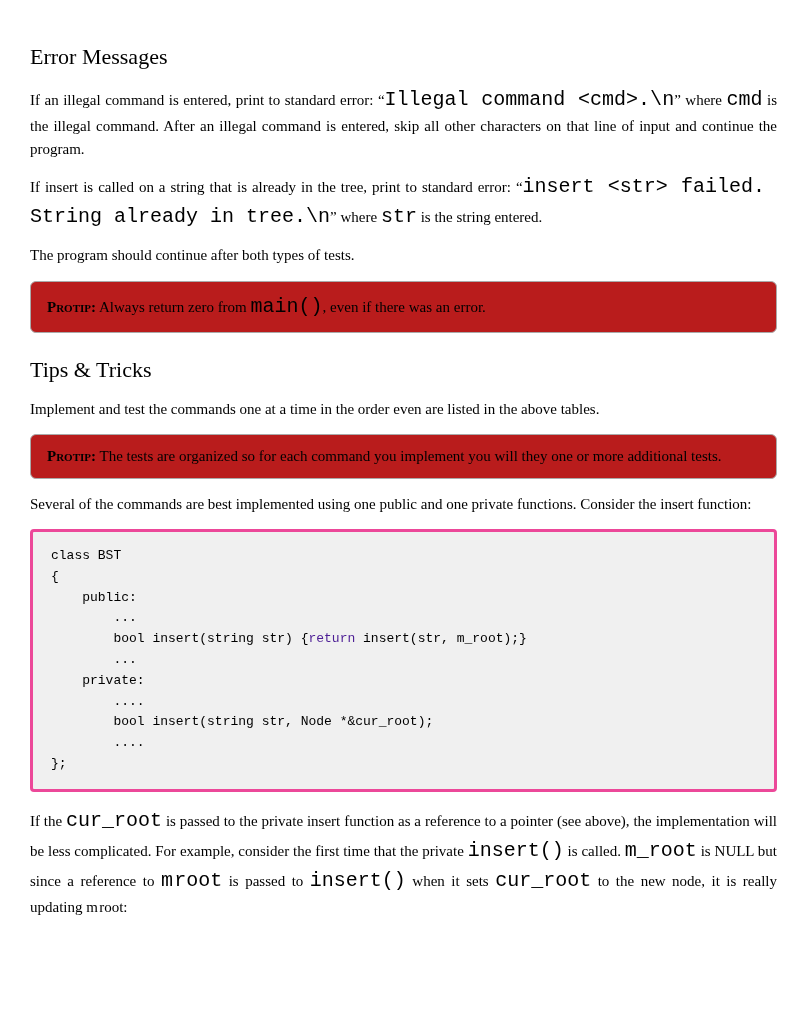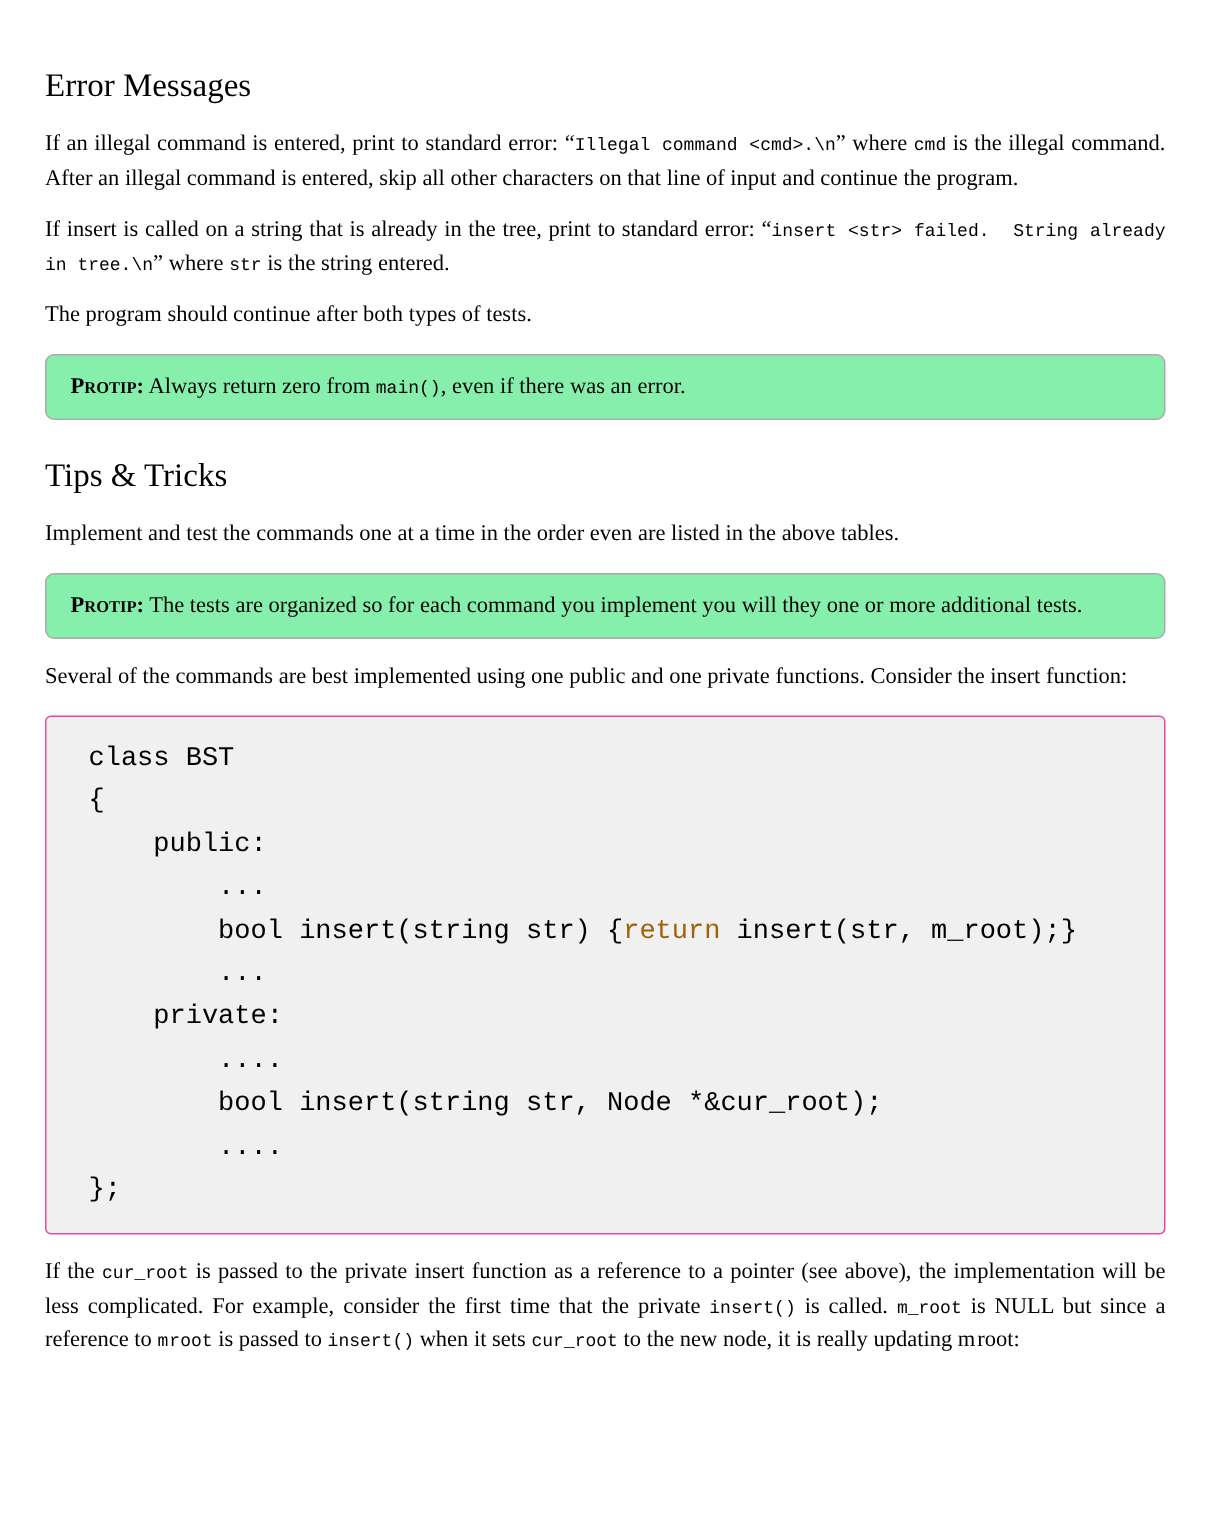--- a/index.html
+++ b/index.html
@@ -26,53 +26,53 @@
       font-family: Georgia, "Times New Roman", serif;
     }
 
     p {
       margin-bottom: 12px;
       text-align: justify;
     }
 
     code, .mono {
       font-family: "Courier New", Courier, monospace;
-      font-size: 12px;
+      font-size: 20px;
     }
 
     .protip-box {
       border: 1px solid #aaa;
       border-radius: 6px;
-      background-color: #86efac;
+      background-color: #b91c1c;
       padding: 10px 16px;
       margin: 14px 0;
       font-size: 15px;
       line-height: 1.5;
     }
 
     .protip-label {
       font-variant: small-caps;
       font-weight: bold;
       font-size: 15px;
     }
 
     .code-block {
-      border: 1px solid #ec4899;
+      border: 3px solid #ec4899;
       border-radius: 4px;
       background-color: #f0f0f0;
-      padding: 14px 28px;
+      padding: 14px 18px;
       margin: 14px 0;
       font-family: "Courier New", Courier, monospace;
-      font-size: 18px;
+      font-size: 13px;
       line-height: 1.6;
       white-space: pre;
     }
 
     .keyword {
-      color: #a16207;
+      color: #4c1d95;
     }
 
     .section-gap {
     }
   </style>
 </head>
 <body>
 
 <h2>Error Messages</h2>
 

